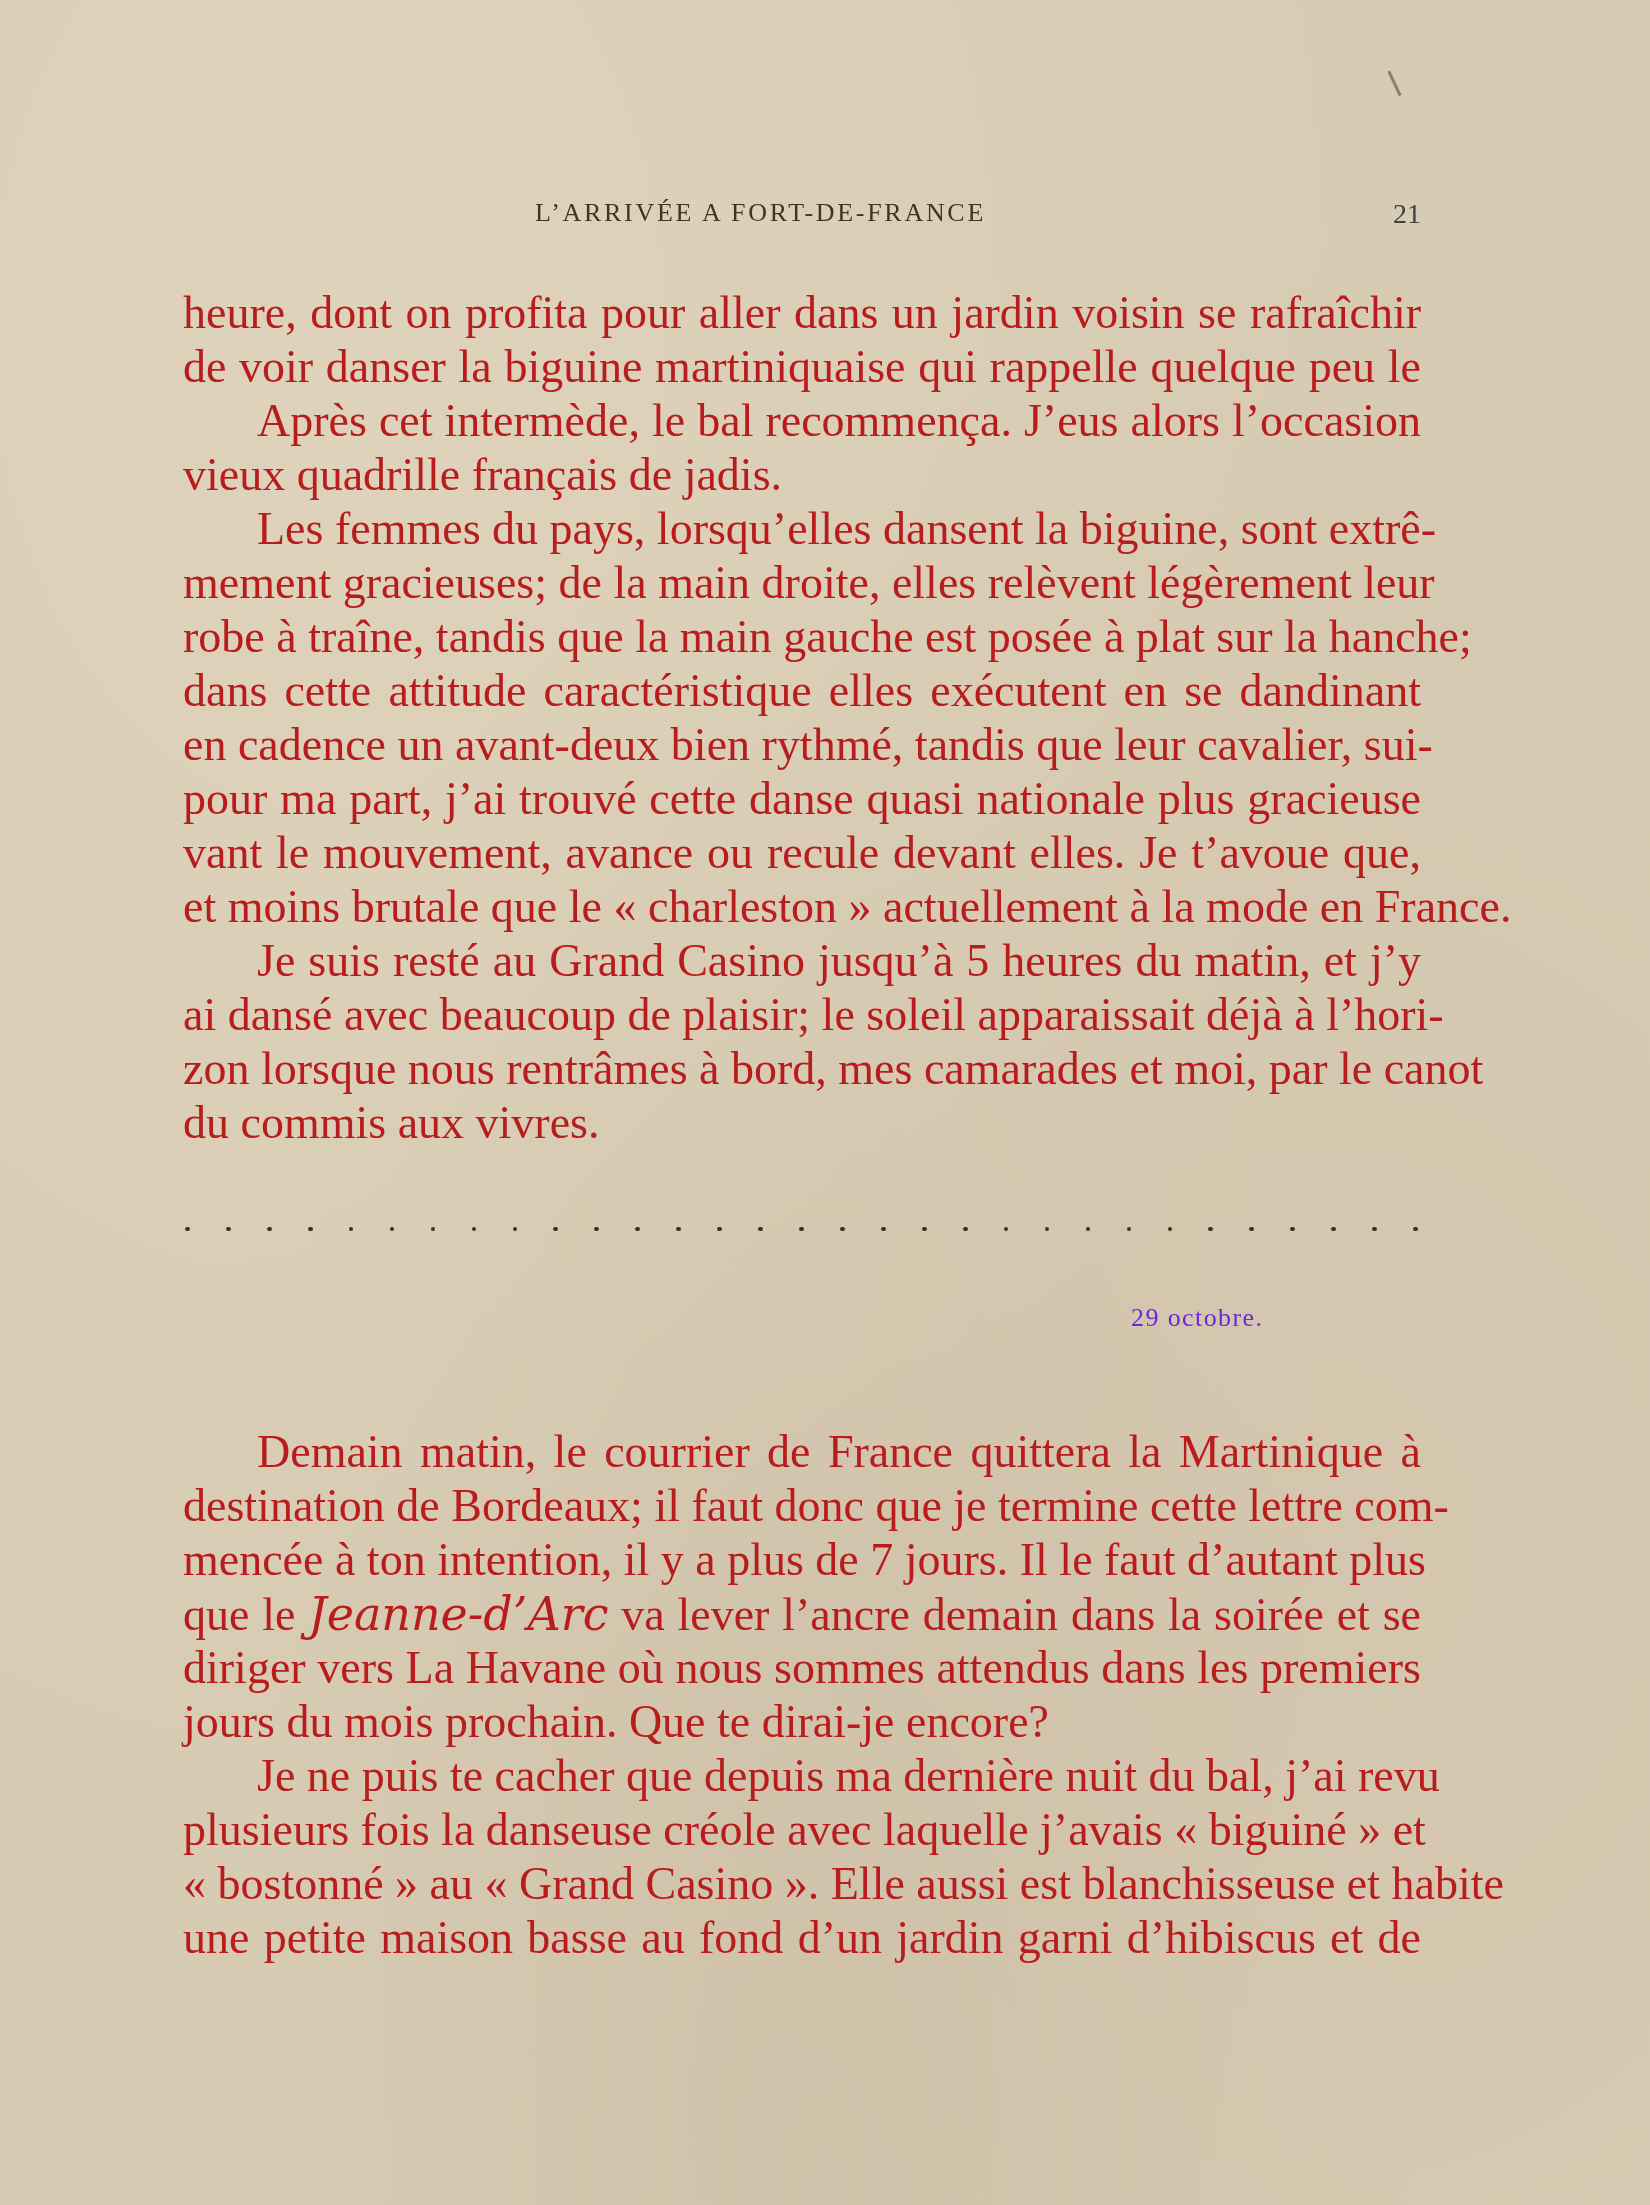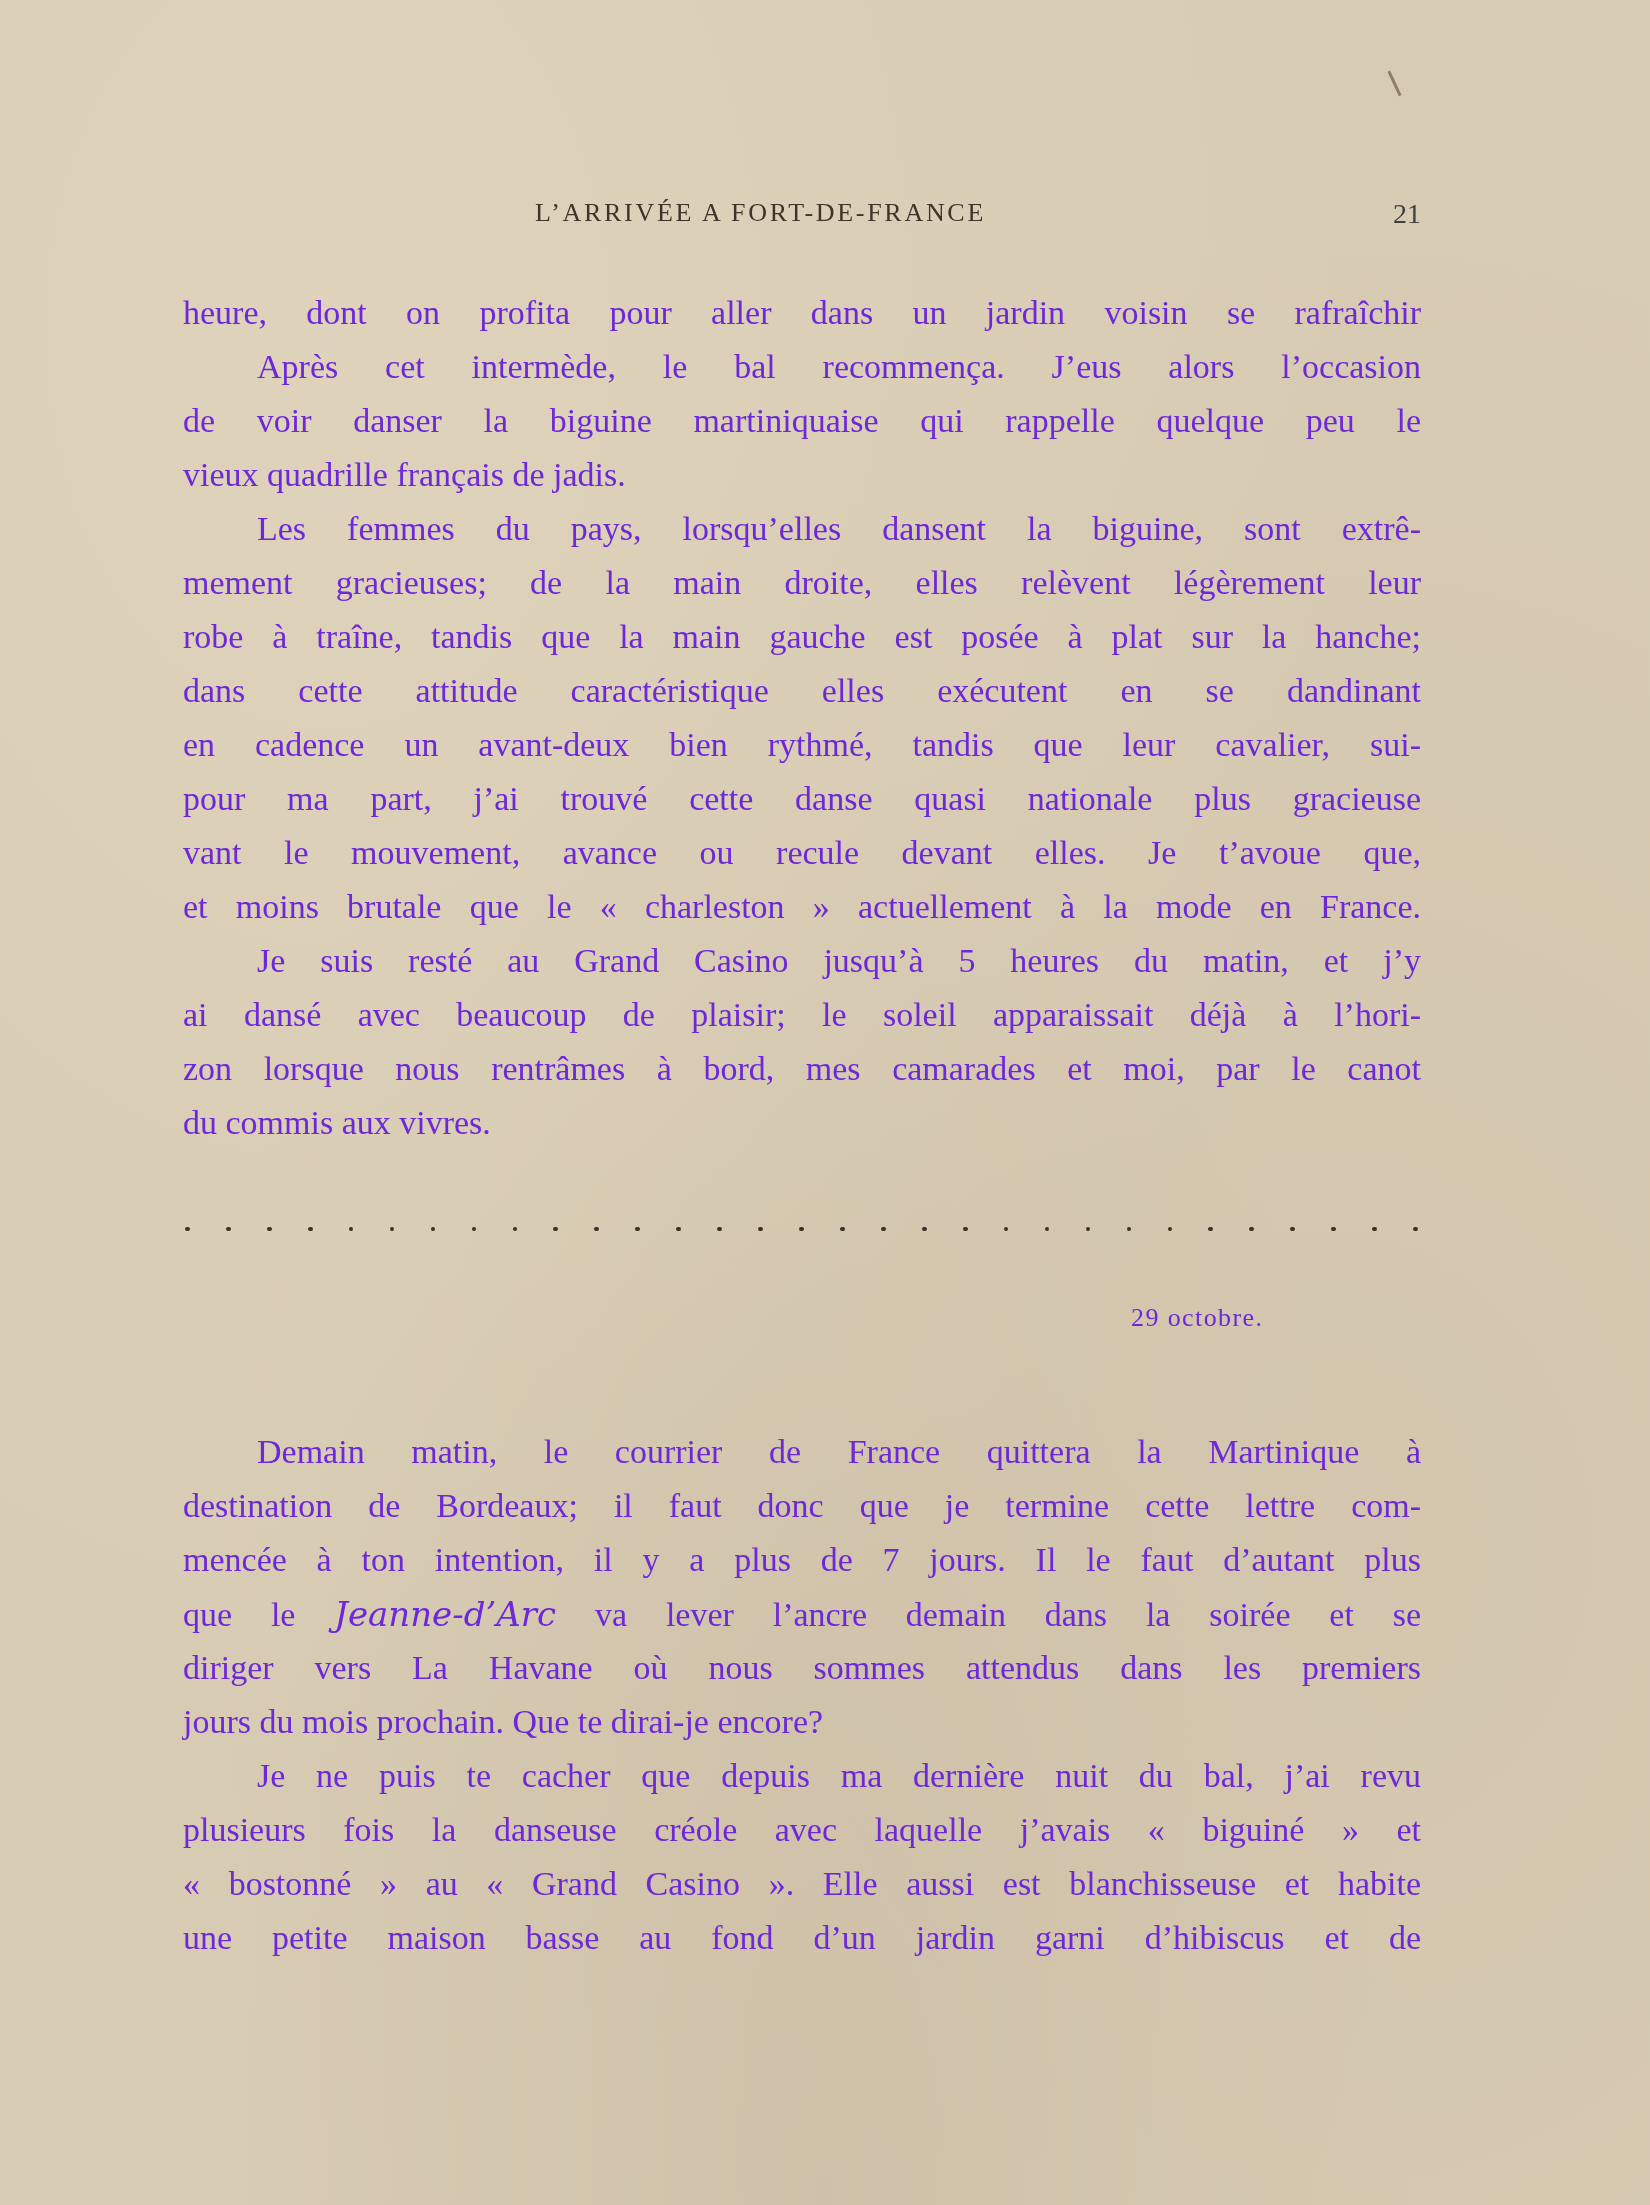--- a/index.html
+++ b/index.html
@@ -59,23 +59,23 @@
       top: 0;
       font-family: "Liberation Serif", "DejaVu Serif", serif;
       font-size: 28px;
       color: #404040;
     }
     .text-block {
       position: absolute;
       left: 183px;
       width: 1238px;
       font-family: "Liberation Serif", "DejaVu Serif", serif;
-      font-size: 34px;
+      font-size: 46px;
       line-height: 54px;
-      color: #6d28d9;
+      color: #b91c1c;
       text-align: justify;
     }
     .block-1 { top: 286px; }
     .block-2 { top: 1425px; }
     .line {
       display: block;
       white-space: nowrap;
       text-align: justify;
       text-align-last: justify;
       height: 54px;
@@ -127,22 +127,22 @@
   <div class="running-head">
     <span class="running-title">L’ARRIVÉE A FORT-DE-FRANCE</span>
     <span class="folio">21</span>
   </div>
 
   <div class="text-block block-1">
     <div>
       <span class="line">heure, dont on profita pour aller dans un jardin voisin se rafraîchir</span>
     </div>
     <div>
+      <span class="line">de voir danser la biguine martiniquaise qui rappelle quelque peu le</span>
       <span class="line indent">Après cet intermède, le bal recommença. J’eus alors l’occasion</span>
-      <span class="line">de voir danser la biguine martiniquaise qui rappelle quelque peu le</span>
       <span class="line last">vieux quadrille français de jadis.</span>
     </div>
     <div>
       <span class="line indent">Les femmes du pays, lorsqu’elles dansent la biguine, sont extrê-</span>
       <span class="line">mement gracieuses; de la main droite, elles relèvent légèrement leur</span>
       <span class="line">robe à traîne, tandis que la main gauche est posée à plat sur la hanche;</span>
       <span class="line">dans cette attitude caractéristique elles exécutent en se dandinant</span>
       <span class="line">en cadence un avant-deux bien rythmé, tandis que leur cavalier, sui-</span>
       <span class="line">pour ma part, j’ai trouvé cette danse quasi nationale plus gracieuse</span>
       <span class="line">vant le mouvement, avance ou recule devant elles. Je t’avoue que,</span>

